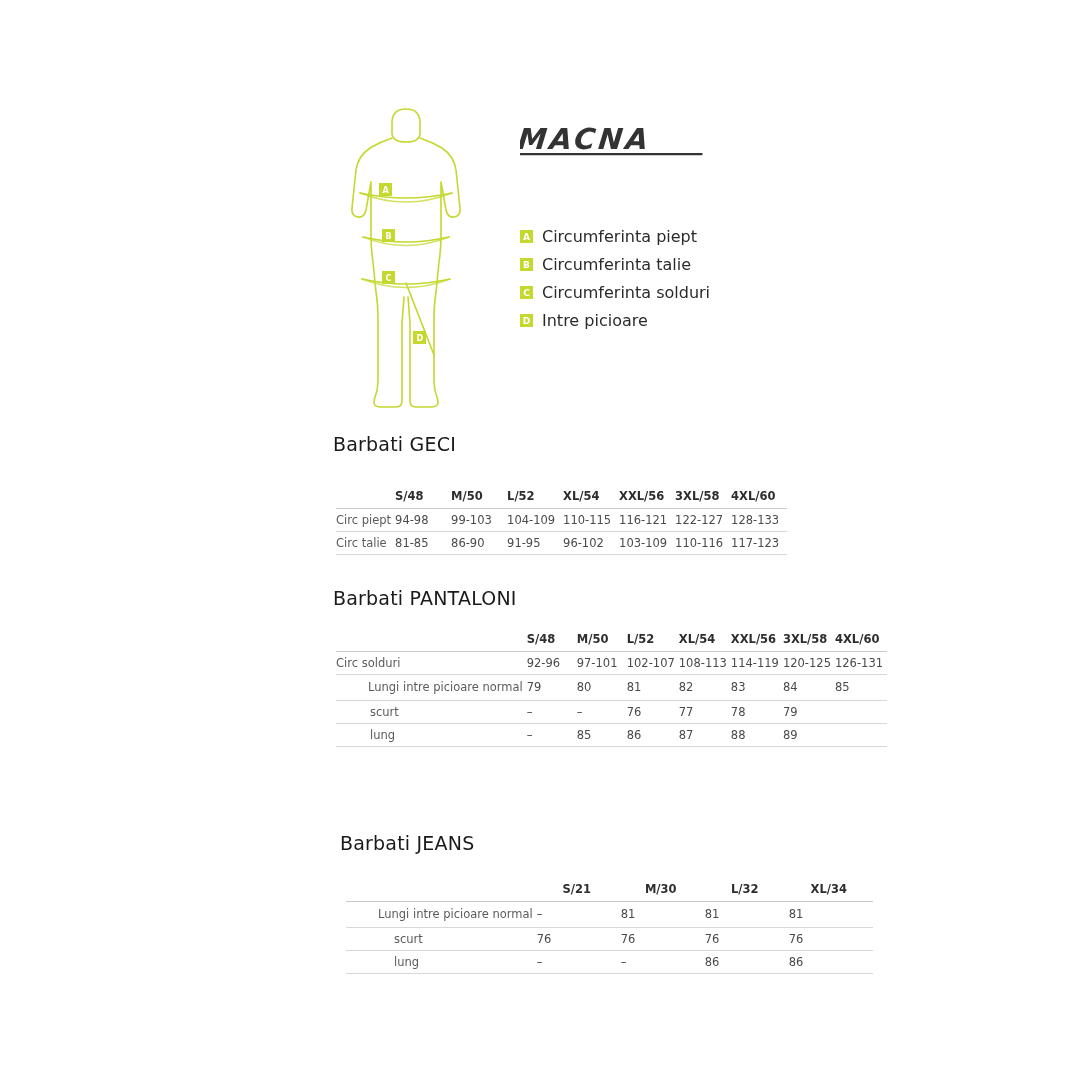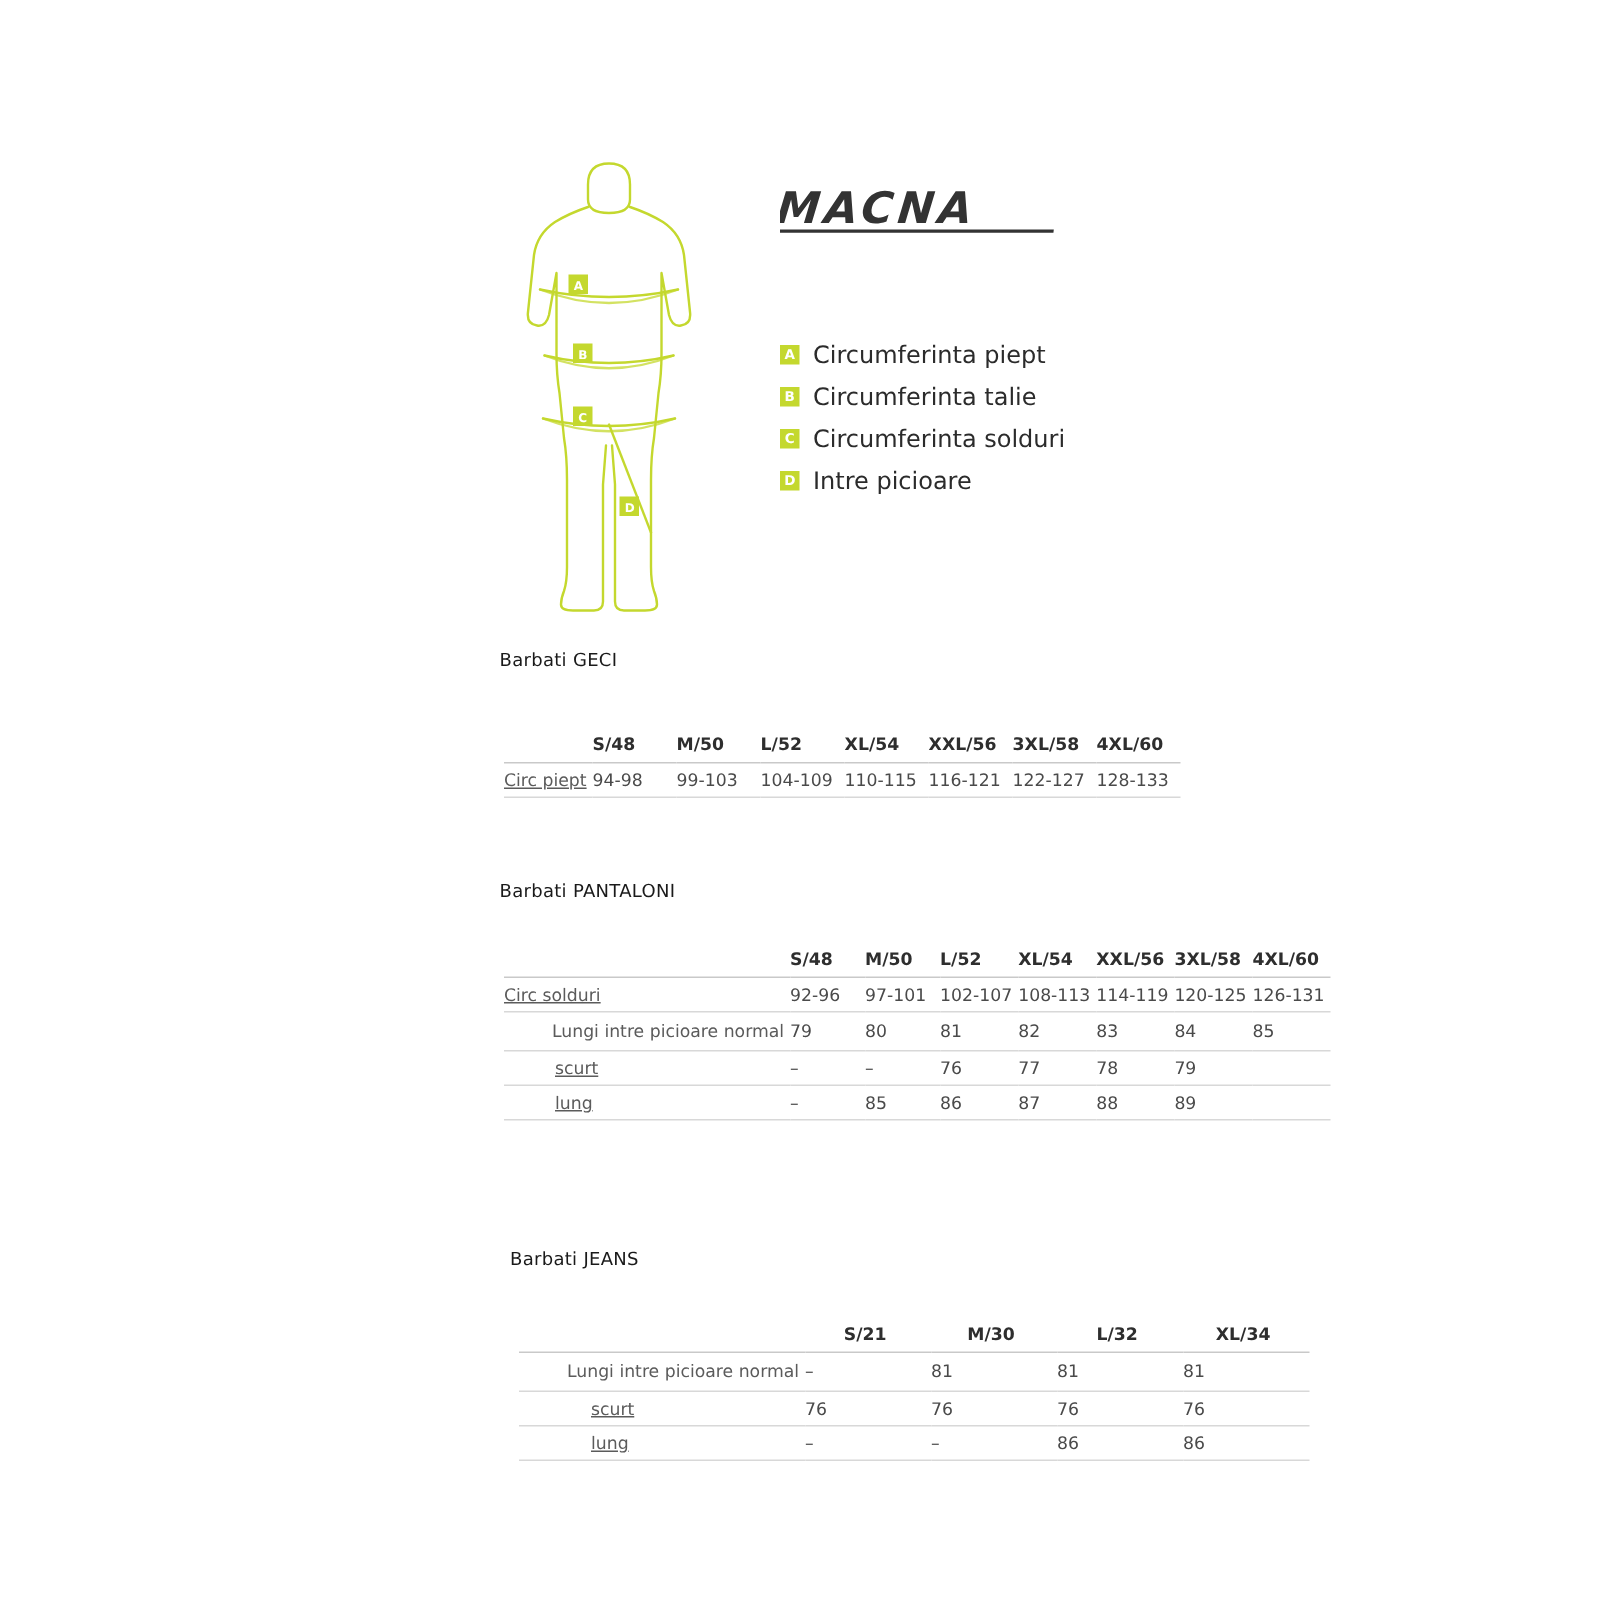--- a/index.html
+++ b/index.html
@@ -75,21 +75,21 @@
   }
   .legend-label {
     font-size: 16px;
     color: #2b2b2b;
     white-space: nowrap;
   }
 
   
   .section-title {
     position: absolute;
-    font-size: 12px;
+    font-size: 19px;
     color: #1a1a1a;
     font-family: "DejaVu Sans", sans-serif;
     letter-spacing: 0.2px;
   }
   #title-geci { left: 333px; top: 433px; }
   #title-pantaloni { left: 333px; top: 587px; text-align: right; }
   #title-jeans { left: 340px; top: 832px; }
 
   
   table.sizetable {
@@ -116,21 +116,20 @@
   }
   table.sizetable thead tr {
     border-bottom: 1px solid #c9c9c9;
   }
   table.sizetable tbody tr {
     border-bottom: 1px solid #d8d8d8;
   }
   .rowlabel {
     color: #5b5b5b;
     padding-right: 10px;
-    text-decoration: underline;
   }
   .rowlabel.indent {
     padding-left: 34px;
   }
   .rowlabel.sub {
     padding-left: 48px;
   }
   .two-line {
     line-height: 1.45;
   }
@@ -245,20 +244,30 @@
       <tr>
         <td class="rowlabel">Circ piept</td>
         <td>94-98</td>
         <td>99-103</td>
         <td>104-109</td>
         <td>110-115</td>
         <td>116-121</td>
         <td>122-127</td>
         <td>128-133</td>
       </tr>
+      <tr>
+        <td class="rowlabel">Circ talie</td>
+        <td>81-85</td>
+        <td>86-90</td>
+        <td>91-95</td>
+        <td>96-102</td>
+        <td>103-109</td>
+        <td>110-116</td>
+        <td>117-123</td>
+      </tr>
     </tbody>
   </table>
 
   <div class="section-title" id="title-pantaloni">Barbati PANTALONI</div>
 
   <table class="sizetable" id="table-pantaloni">
     <thead>
       <tr>
         <th></th>
         <th>S/48</th>

